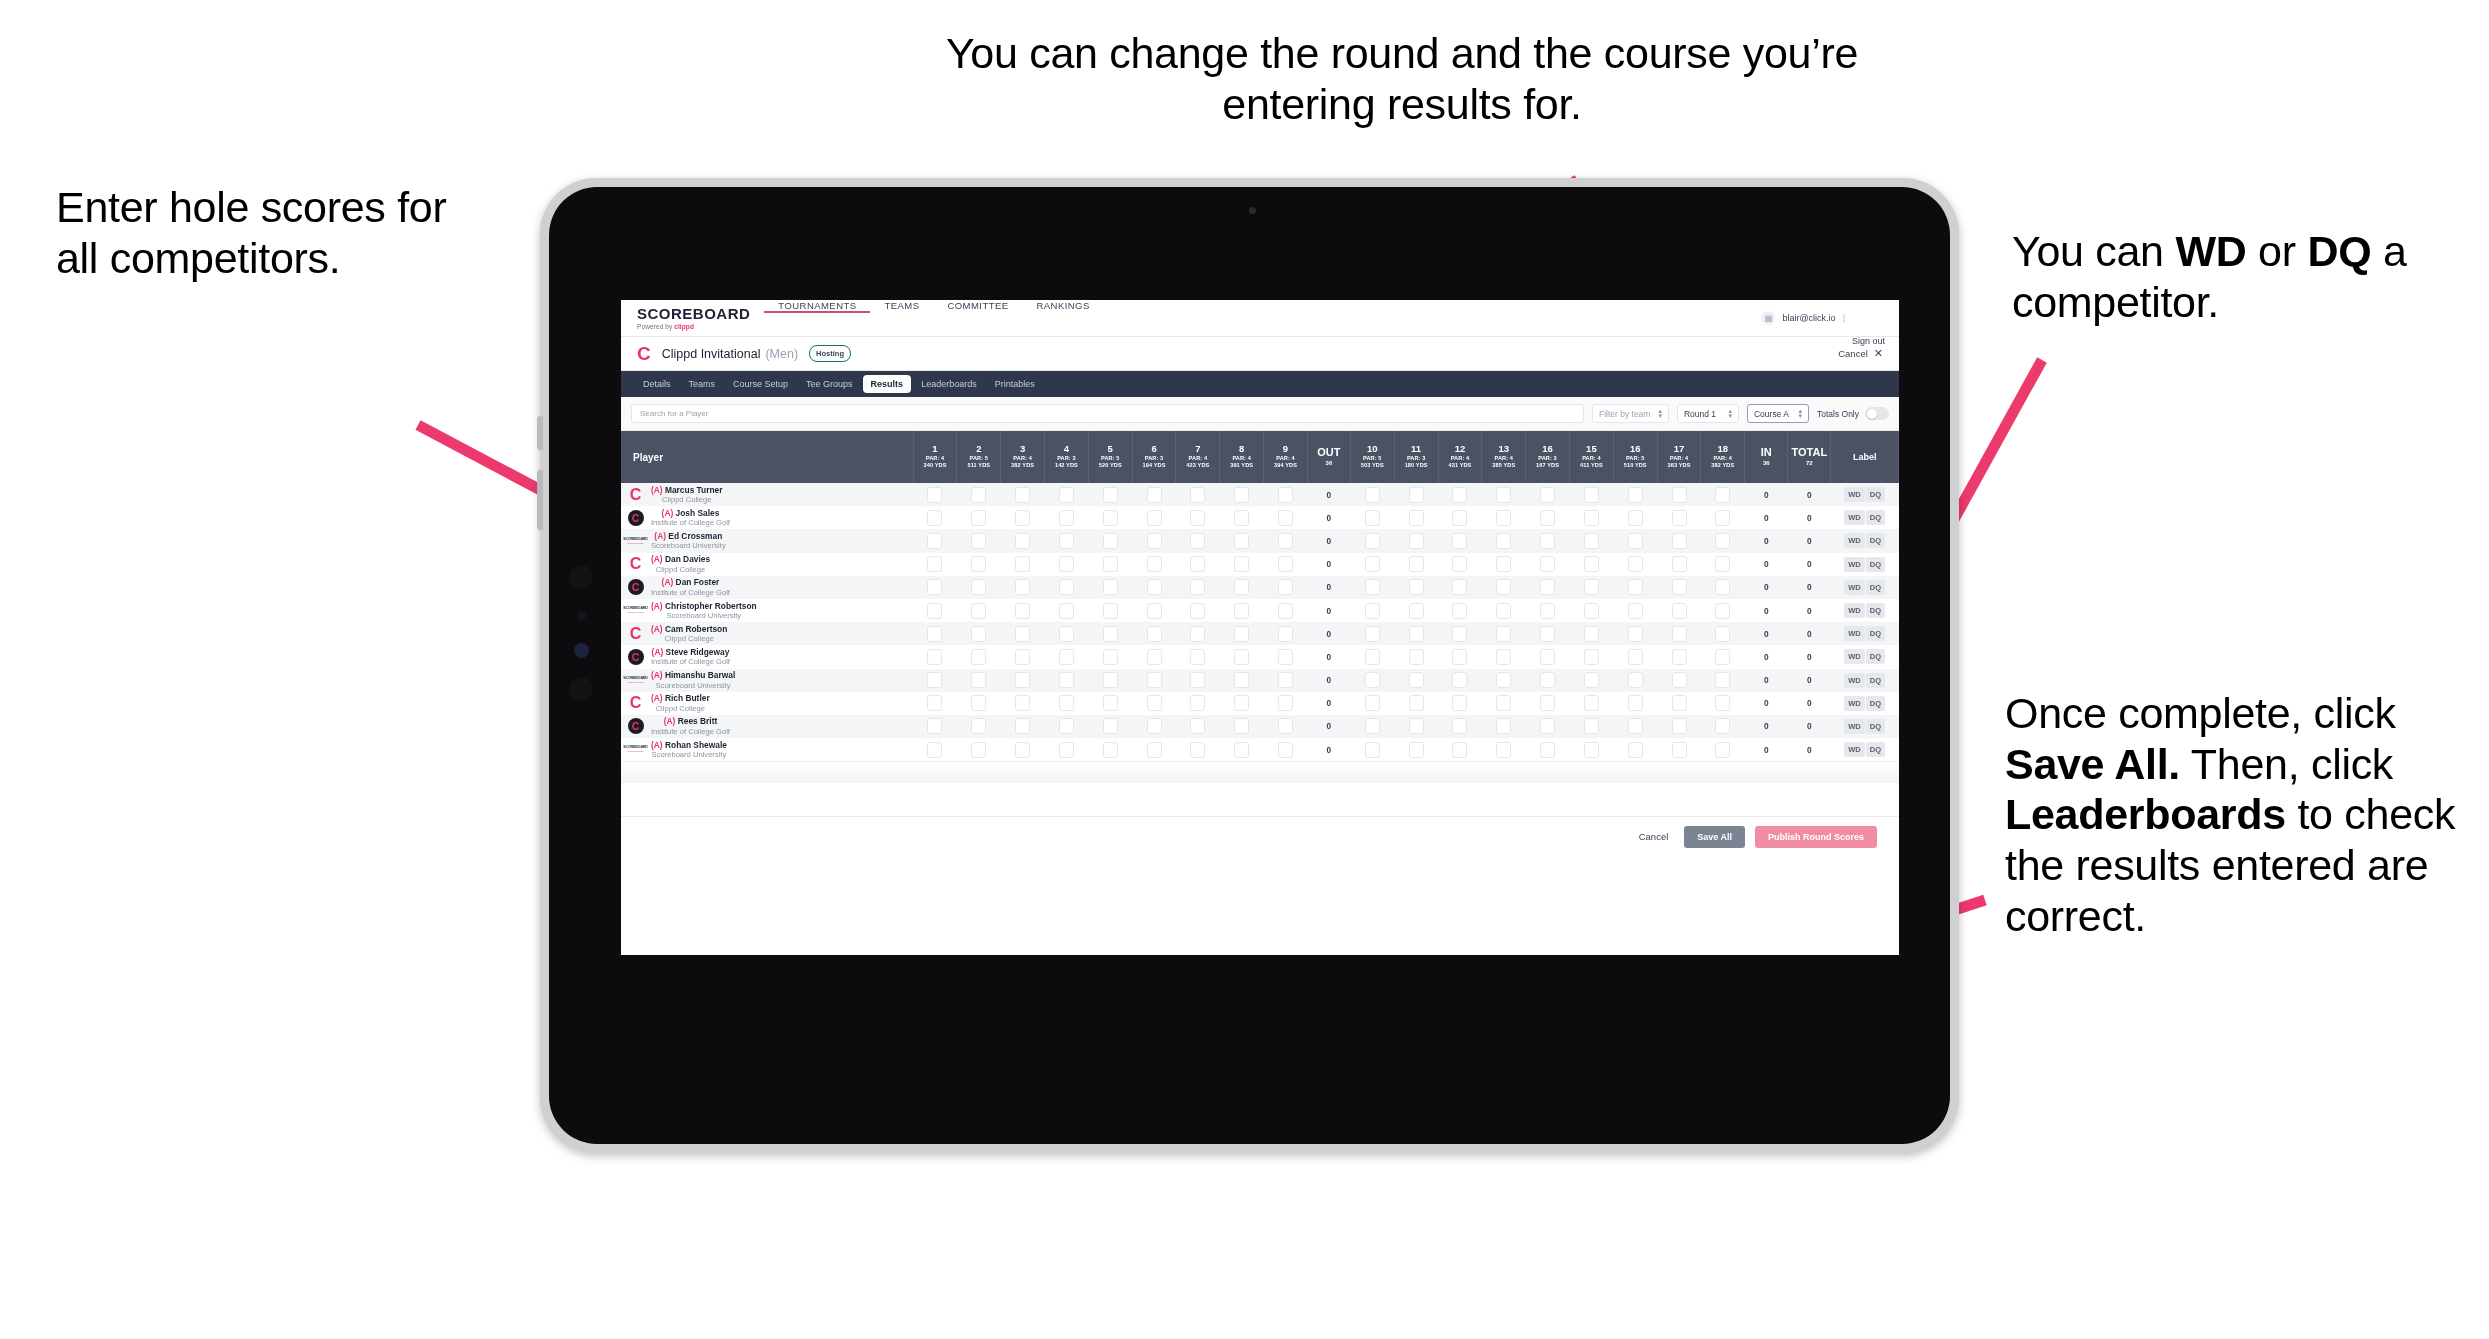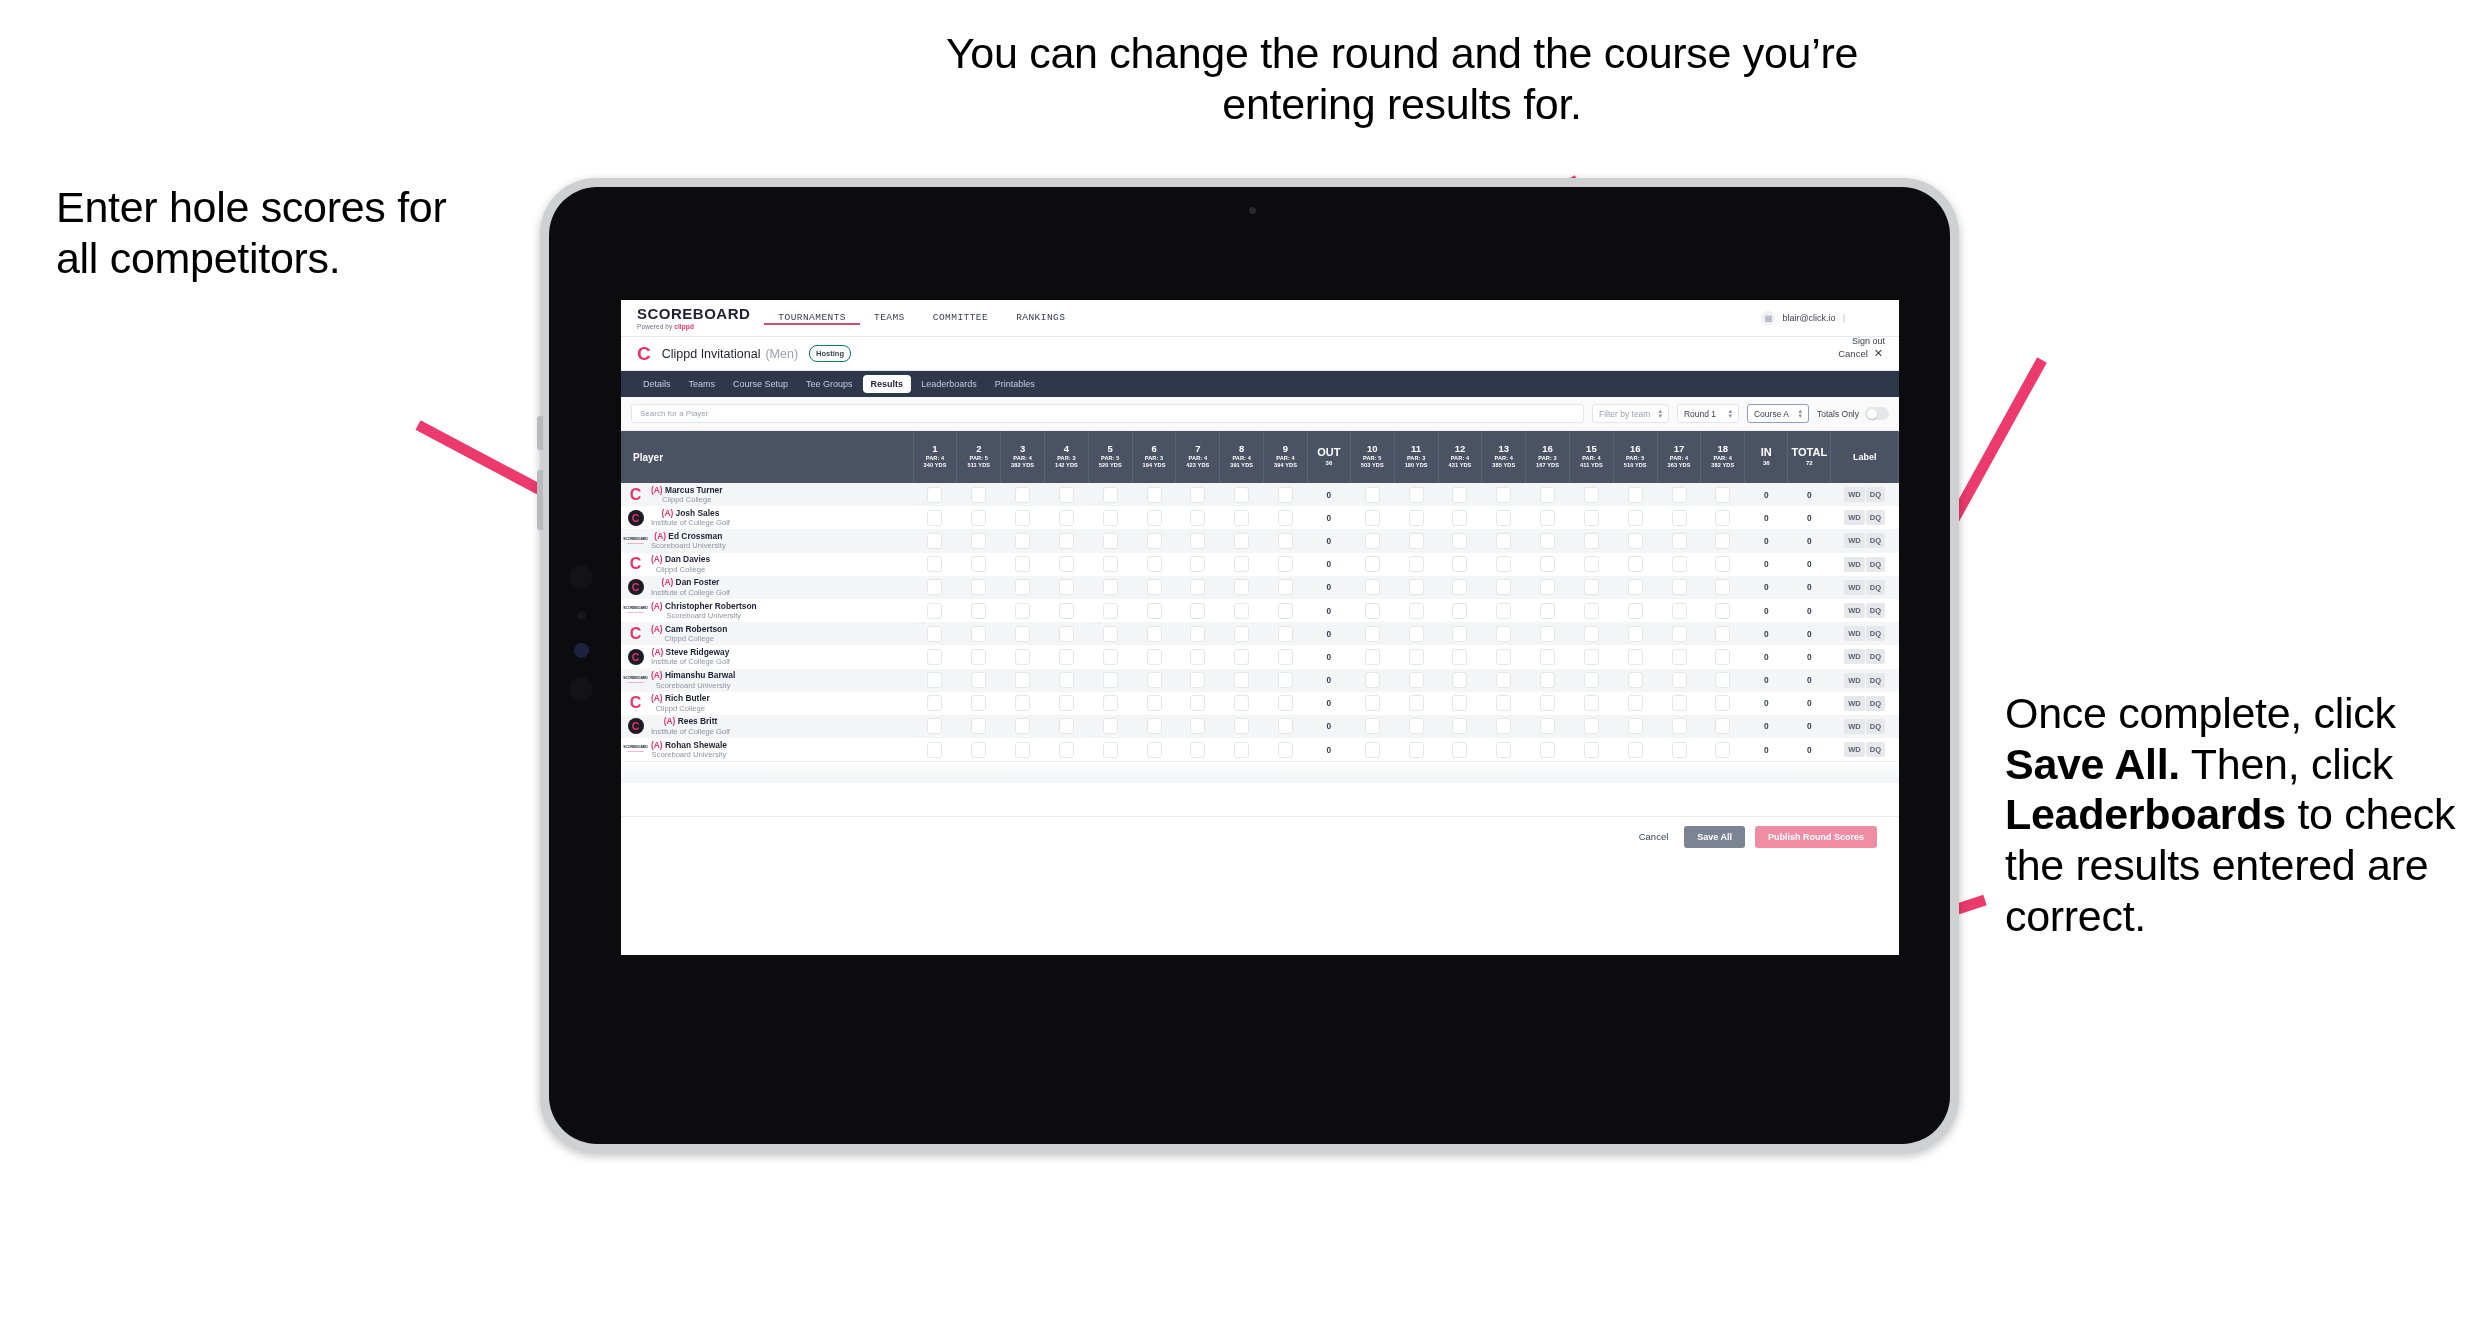--- a/index.html
+++ b/index.html
@@ -70,21 +70,21 @@
     height: 37px; display: flex; align-items: stretch;
     border-bottom: 1px solid #e6e7eb; background: #fff;
   }
   #brand { display: flex; flex-direction: column; justify-content: center; padding: 0 14px 0 16px; }
   #brand-name {
     font-size: 15px; font-weight: bold; letter-spacing: .5px; color: #1d2133;
     font-family: "Liberation Sans", sans-serif; line-height: 1;
   }
   #brand-sub { font-size: 6.5px; color: #6b7280; margin-top: 2px; letter-spacing: .1px; }
   #brand-sub .pink { color: #e5346a; font-weight: bold; }
-  #topnav-links { display: flex; align-items: center; font-family: Liberation Mono, monospace; }
+  #topnav-links { display: flex; align-items: flex-start; }
   .topnav-link {
     display: flex; align-items: center; padding: 0 14px;
     font-size: 9.5px; letter-spacing: .45px; color: #3b4054; cursor: pointer;
     border-bottom: 2px solid transparent; font-weight: 500;
   }
   .topnav-link.active { border-bottom-color: #d44a6e; }
   #topnav-right { margin-left: auto; display: flex; align-items: center; padding-right: 14px; gap: 7px; }
   #grid-icon {
     width: 14px; height: 14px; border-radius: 50%; background: #eef0f3;
     display:flex; align-items:center; justify-content:center; color:#97a0ae; font-size: 8px;
@@ -220,20 +220,23 @@
   }
 </style>
 </head>
 <body>
 
 <div id="stage">
 
   <div class="annot" id="annot-left">Enter hole scores for all competitors.</div>
   <div class="annot" id="annot-top">You can change the round and the course you’re entering results for.</div>
 
+  <div class="annot" id="annot-right-top">
+    <span>You can </span><b>WD</b><span> or </span><b>DQ</b><span> a competitor.</span>
+  </div>
 
   <div class="annot" id="annot-right-bottom">
     <span>Once complete, click </span><b>Save All.</b><span> Then, click </span><b>Leaderboards</b><span> to check the results entered are correct.</span>
   </div>
 
   <svg class="arrow" style="left:0;top:0;width:2489px;height:1339px">
     <defs>
       <marker id="ah" markerWidth="5" markerHeight="5" refX="2.2" refY="2.5" orient="auto">
         <path d="M0,0 L5,2.5 L0,5 z" fill="#ec3a6d"></path>
       </marker>

